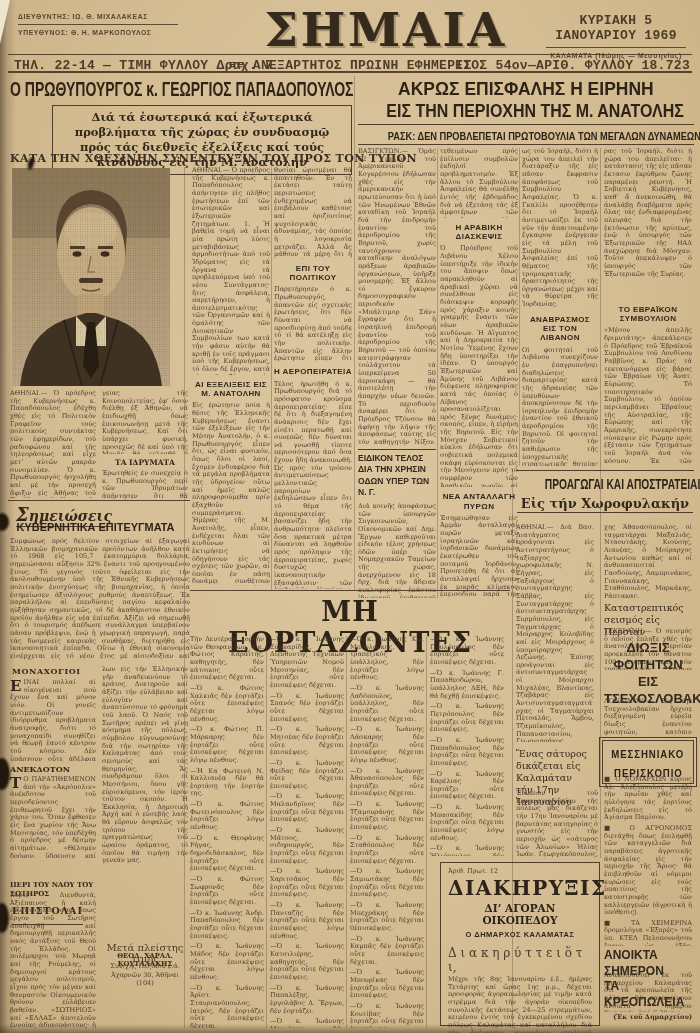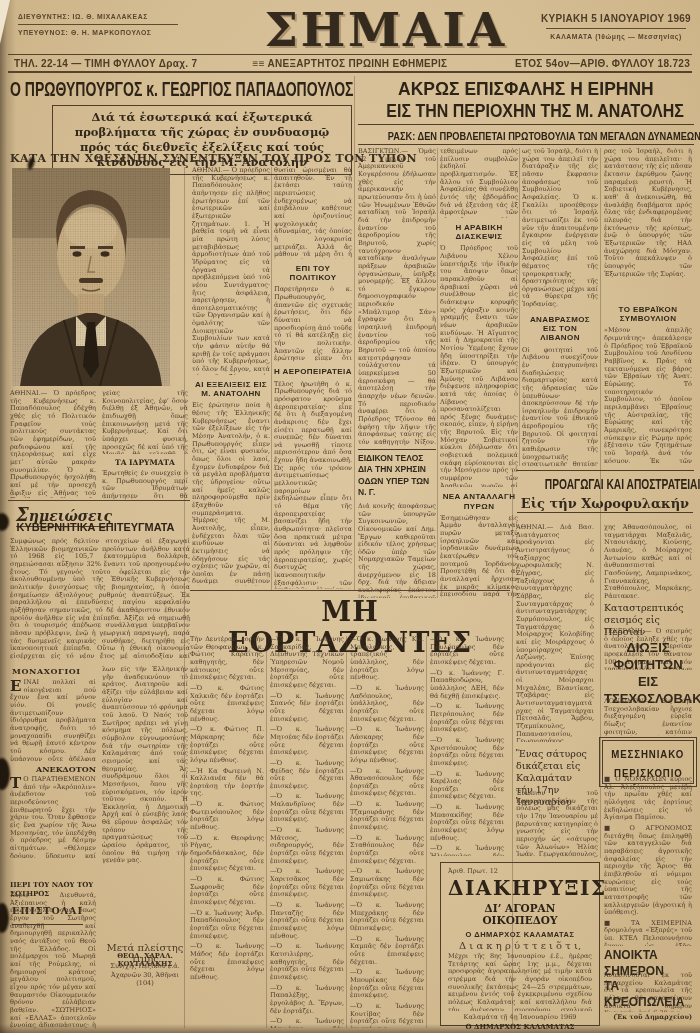--- a/index.html
+++ b/index.html
@@ -20,21 +20,21 @@
   .col{position:absolute;overflow:hidden;}
   .drop::first-letter{float:left;font-size:15px;line-height:.8;font-weight:bold;margin:1px 2px 0 0;color:#33281c;}
   .entry{margin-bottom:3px;}
   .blob{position:absolute;background:#20170d;border-radius:50%;filter:blur(1.2px);}
   .headline-sans{font-family:"Liberation Sans",sans-serif;font-weight:bold;color:#2d2317;white-space:nowrap;}
   .boxed{border:1px solid #4d3d29;}
   #masthead-title{font-family:"DejaVu Serif",serif;font-weight:bold;font-size:47px;letter-spacing:3px;
      color:#342a1d;text-shadow:2px 2px 0 rgba(125,98,66,.45), -0.5px -0.5px 0 rgba(60,45,28,.6);}
   .mast-small{font-family:"Liberation Sans",sans-serif;font-weight:bold;font-size:6.8px;
      letter-spacing:.6px;color:#57452f;}
-  .mast-info{font-family:Liberation Sans, sans-serif;font-weight:bold;font-size:10px;color:#4c3c28;letter-spacing:.3px;}
+  .mast-info{font-family:Liberation Mono, monospace;font-weight:bold;font-size:13px;color:#4c3c28;letter-spacing:.3px;}
   .script-head{font-style:italic;font-weight:bold;font-size:14px;color:#33281c;
      border-bottom:1px solid #4d3d29;display:inline-block;padding-bottom:1px;}
   .script-head::first-letter{font-size:18px;}
   .italich{font-weight:normal;font-size:9.5px;line-height:1.25;color:#33281c;}
 </style>
 </head>
 <body>
 
 <div id="page">
 
@@ -111,21 +111,21 @@
   <div class="hrule" style="left:8px;top:500px;width:182px;"></div>
   <div class="abs" style="left:16px;top:504px;">
     <span class="script-head">Σημειώσεις</span>
   </div>
   <div class="abs headline-sans" style="left:10px;top:521px;width:180px;text-align:center;font-size:11.5px;transform:scaleX(.95);transform-origin:left top;">ΚΥΒΕΡΝΗΤΙΚΑ ΕΠΙΤΕΥΓΜΑΤΑ</div>
   <div class="col tiny" style="left:10px;top:538px;width:180px;height:122px;">Συμφώνως πρός δελτίον στοιχείων αἱ ἐξαγωγαί Ἑλληνικῶν βιομηχανικῶν προϊόντων ἀνῆλθον κατά τό 1968 εἰς 105,7 ἑκατομμύρια δολλάρια, σημειώσασαι αὔξησιν 32% ἔναντι τοῦ προηγουμένου ἔτους. Τό γεγονός τοῦτο ὀφείλεται εἰς τήν ἀκολουθουμένην ὑπό τῆς Ἐθνικῆς Κυβερνήσεως πολιτικήν ἐνισχύσεως τῆς βιομηχανίας, ἡ ὁποία ἐσημείωσεν ἀξιολόγους ρυθμούς ἀναπτύξεως. Ἐκ παραλλήλου αἱ ἐπενδύσεις παγίου κεφαλαίου ηὐξήθησαν σημαντικῶς, τό δέ ἀκαθάριστον ἐθνικόν προϊόν ἀνῆλθεν εἰς νέα ἐπίπεδα. Ἀξίζει νά σημειωθῇ ὅτι ὁ τουρισμός ἀπέδωσε συνάλλαγμα ὑπερβαῖνον πᾶσαν πρόβλεψιν, ἐνῷ ἡ γεωργική παραγωγή, παρά τάς δυσμενεῖς καιρικάς συνθήκας, διετηρήθη εἰς ἱκανοποιητικά ἐπίπεδα. Οὕτω ἡ ἐθνική οἰκονομία εἰσέρχεται εἰς τό νέον ἔτος μέ αἰσιοδοξίαν καί σταθερότητα, στοιχεῖα ἀπαραίτητα διά τήν συνέχισιν τῆς ἀναπτυξιακῆς προσπαθείας τοῦ τόπου.</div>
 
   <div class="abs" style="left:12px;top:666px;font-weight:bold;font-size:8px;letter-spacing:.6px;color:#33281c;">ΜΟΝΑΧΟΓΙΟΙ</div>
   <div class="col tiny drop" style="left:10px;top:679px;width:86px;height:82px;">ΕΙΝΑΙ πολλαί αἱ οἰκογένειαι πού ἔχουν ἕνα καί μόνον υἱόν. Οἱ γονεῖς ἀντιμετωπίζουν ἰδιόρρυθμα προβλήματα ἀνατροφῆς, διότι τό μοναχοπαίδι συνηθίζει νά θεωρῇ ἑαυτό κέντρον τοῦ κόσμου. Δέν ὑπάρχουν οὔτε ἀδέλφια οὔτε ἀντίζηλοι διά νά μάθῃ τήν ἰσότητα. Ἡ στοργή περισσεύει, ἡ πειθαρχία ὅμως ἐλλείπει. Δι’ αὐτό καί οἱ παιδαγωγοί συνιστοῦν μέτρον εἰς τάς ἐκδηλώσεις ἀγάπης, διά νά μή μεταβληθῇ ὁ μοναχογιός εἰς μικρόν τύραννον τοῦ σπιτιοῦ.</div>
 
-  <div class="abs" style="left:10px;top:764px;width:86px;text-align:right;font-weight:bold;font-size:8px;color:#33281c;">ΑΝΕΚΔΟΤΟΝ</div>
+  <div class="abs" style="left:10px;top:764px;width:86px;text-align:left;font-weight:bold;font-size:8px;color:#33281c;">ΑΝΕΚΔΟΤΟΝ</div>
   <div class="col tiny drop" style="left:10px;top:776px;width:86px;height:82px;">ΤΟ ΠΑΡΑΤΙΘΕΜΕΝΟΝ ἀπό τήν «Ἀκρόπολιν» ἀνέκδοτον τοῦ περιοδεύοντος ἐπιθεωρητοῦ ἔχει τήν χάριν του. Ὅταν ἔφθασεν εἰς ἕνα χωρίον τῆς Ἄνω Μεσσηνίας, τόν ὑπεδέχθη ὁ πρόεδρος μέ δέσμην αἰτημάτων. «Θέλομεν δρόμον, ὕδρευσιν καί σχολεῖον», εἶπεν. «Ὅλα θά γίνουν», ἀπήντησεν ὁ ἐπισκέπτης, «ἀρκεῖ νά δουλέψετε καί σεῖς». Καί ὁ γέρων πρόεδρος· «Ἐμεῖς δουλεύομεν, κύριε· ἐσεῖς νά βάλετε τό χέρι εἰς τόν κορβανᾶν».</div>
 
   <div class="abs" style="left:12px;top:864px;font-weight:bold;font-size:9.5px;letter-spacing:1px;color:#33281c;border-bottom:1px solid #4d3d29;padding-bottom:8px;margin-top:41px;">ΕΠΙΣΤΟΛΑΙ</div>
   <div class="abs" style="left:10px;top:880px;width:86px;font-weight:bold;font-size:7px;color:#33281c;">ΠΕΡΙ ΤΟΥ ΝΑΟΥ ΤΟΥ ΣΩΤΗΡΟΣ</div>
   <div class="col tiny" style="left:10px;top:892px;width:86px;height:138px;">Κύριε Διευθυντά, Ἀξιέπαινος ἡ καλή πρωτοβουλία σας ὅπως ἔργον τοῦ Σωτῆρος ἀναδειχθῇ καί δημιουργηθῇ περικαλλής ναός ἀντάξιος τοῦ Θεοῦ τῆς Ἑλλάδος. Οἱ πολέμαρχοι τοῦ Μωρηᾶ καί τῆς Ρούμελης, οἱ δημιουργοί κράτους μεγάλου πολιτισμοῦ, εἶχον πρός τόν μέγαν καί θαυμαστόν Οἰκουμενικόν θρόνον εὐλάβειαν βαθεῖαν. «ΣΩΤΗΡΙΟΣ» καί «ΕΛΛΑΣ» ἀποτελοῦν ἐννοίας ἀδιασπάστους· ἡ εὐγνωμοσύνη τῆς Μεσσηνίας πρός τόν Ὕψιστον ἐπιβάλλει ὅπως ὁ ναός ἀνεγερθῇ εἰς περίοπτον θέσιν τῆς πόλεως, πρός δόξαν τῆς Πίστεως καί τῆς Πατρίδος.</div>
 
   <div class="col tiny" style="left:102px;top:666px;width:86px;height:272px;">λων εἰς τήν Ἑλληνικήν γῆν ἀναδεικνύουν τό κράτος. Διατηροῦν καί ἀξίζει τήν εὐλάβειαν καί εὐλογίαν καί ἀναπτύσσουν τό φρόνημα τοῦ λαοῦ. Ὁ Ναός τοῦ Σωτῆρος πρέπει νά γίνῃ κόσμημα τῆς πόλεως, σύμβολον εὐγνωμοσύνης διά τήν σωτηρίαν τῆς Καλαμάτας ἀπό τούς σεισμούς καί τάς θεομηνίας. Ἄς συνδράμουν ὅλοι οἱ Μεσσήνιοι, ὅπου γῆς εὑρισκόμενοι, τόν ἱερόν τοῦτον σκοπόν. Ἡ Ἐκκλησία, ἡ Δημοτική Ἀρχή καί ὁ εὐσεβής λαός θά εὕρουν ἀσφαλῶς τόν τρόπον τῆς πραγματώσεως τοῦ ὡραίου ὁράματος, τό ὁποῖον θά τιμήσῃ τήν γενεάν μας.</div>
   <div class="abs" style="left:102px;top:942px;width:86px;text-align:center;font-size:10px;color:#4a3a2b;">Μετά πλείστης τιμῆς</div>
   <div class="abs" style="left:102px;top:952px;width:86px;text-align:center;font-weight:bold;font-size:6.8px;color:#3a2e20;">ΘΕΟΔ. ΧΑΡΑΛ. ΚΟΥΤΑΛΑΚΗΣ</div>
   <div class="abs" style="left:102px;top:962px;width:86px;text-align:center;font-size:6.5px;color:#4a3a2b;">Συν/χης Πεζικοῦ ἐ.ἀ.</div>
@@ -218,20 +218,21 @@
   <div class="col tiny" style="left:190px;top:636px;width:74px;height:392px;">
       <div class="entry">Τήν Δευτέραν, ἑορτήν τῶν Θεοφανείων, ὁ κ. Φώτιος Καραΐτης, καθηγητής, δέν κάτοικος οὔτε ἐπισκέψεις δέχεται.</div>
       <div class="entry">—Ὁ κ. Φώτιος Χαλκιᾶς δέν ἑορτάζει οὔτε ἐπισκέψεις δέχεται λόγῳ πένθους.</div>
       <div class="entry">—Ὁ κ. Φώτιος Π. Μάρκαρης δέν ἑορτάζει οὔτε ἐπισκέψεις δέχεται λόγῳ πένθους.</div>
       <div class="entry">—Ἡ Κα Φωτεινή Ν. Καλλιανέα δέν θά ἑορτάσῃ τήν ἑορτήν της.</div>
       <div class="entry">—Ὁ κ. Φώτιος Φωτεινόπουλος δέν ἑορτάζει λόγῳ πένθους.</div>
       <div class="entry">—Ὁ κ. Θεοφάνης Ρήγας, δημοδιδάσκαλος, δέν ἑορτάζει οὔτε ἐπισκέψεις δέχεται.</div>
       <div class="entry">—Ὁ κ. Φώτιος Σωφρονᾶς δέν ἑορτάζει οὔτε ἐπισκέψεις δέχεται.</div>
       <div class="entry">—Ὁ κ. Ἰωάννης Ἀνδρ. Παπαδόπουλος δέν ἑορτάζει οὔτε δέχεται ἐπισκέψεις.</div>
       <div class="entry">—Ὁ κ. Ἰωάννης Μάδος δέν ἑορτάζει οὔτε ἐπισκέψεις δέχεται λόγῳ πένθους.</div>
+      <div class="entry">—Ὁ κ. Ἰωάννης Ἀρίστ. Σταυριανόπουλος, ἰατρός, δέν ἑορτάζει οὔτε ἐπισκέψεις δέχεται.</div>
     </div>
   <div class="col tiny" style="left:270px;top:636px;width:74px;height:392px;">
       <div class="entry">—Ὁ κ. Ἰωάννης Σακκαρίδης, Διευθυντής Τεχνικῶν Ὑπηρεσιῶν Νομοῦ Μεσσηνίας, δέν ἑορτάζει οὔτε ἐπισκέψεις δέχεται.</div>
       <div class="entry">—Ὁ κ. Ἰωάννης Σπανός δέν ἑορτάζει οὔτε δέχεται ἐπισκέψεις.</div>
       <div class="entry">—Ὁ κ. Ἰωάννης Μητσέας δέν ἑορτάζει οὔτε δέχεται ἐπισκέψεις.</div>
       <div class="entry">—Ὁ κ. Ἰωάννης Φείδας δέν ἑορτάζει οὔτε δέχεται ἐπισκέψεις.</div>
       <div class="entry">—Ὁ κ. Ἰωάννης Μαλανδρῖνος δέν ἑορτάζει οὔτε δέχεται ἐπισκέψεις.</div>
       <div class="entry">—Ὁ κ. Ἰωάννης Μᾶτσος, σιδηρουργός, δέν ἑορτάζει οὔτε δέχεται ἐπισκέψεις.</div>
       <div class="entry">—Ὁ κ. Ἰωάννης Χαριτσᾶκος δέν ἑορτάζει οὔτε δέχεται ἐπισκέψεις.</div>
       <div class="entry">—Ὁ κ. Ἰωάννης Πανταζῆς δέν ἑορτάζει οὔτε δέχεται ἐπισκέψεις λόγῳ πένθους.</div>
@@ -249,32 +250,32 @@
       <div class="entry">—Ὁ κ. Ἰωάννης Σαμιωτάκης δέν ἑορτάζει οὔτε δέχεται ἐπισκέψεις.</div>
       <div class="entry">—Ὁ κ. Ἰωάννης Μπεχράκης δέν ἑορτάζει οὔτε δέχεται 0ἐπισκέψεις.</div>
       <div class="entry">—Ὁ κ. Ἰωάννης Καμπᾶς δέν ἑορτάζει οὔτε ἐπισκέψεις δέχεται.</div>
       <div class="entry">—Ὁ κ. Ἰωάννης Μπουρίκας δέν ἑορτάζει οὔτε δέχεται ἐπισκέψεις.</div>
       <div class="entry">—Ὁ κ. Ἰωάννης Κουτίβας δέν ἑορτάζει οὔτε δέχεται ἐπισκέψεις.</div>
     </div>
   <div class="col tiny" style="left:430px;top:636px;width:74px;height:220px;">
       <div class="entry">—Ὁ κ. Ἰωάννης Πουλόπουλος δέν ἑορτάζει οὔτε ἐπισκέψεις δέχεται.</div>
       <div class="entry">—Ὁ κ. Ἰωάννης Γ. Παπαθεοδώρου, ὑπάλληλος ΔΕΗ, δέν θά δεχθῇ ἐπισκέψεις.</div>
       <div class="entry">—Ὁ κ. Ἰωάννης Πετρόπουλος δέν ἑορτάζει οὔτε δέχεται ἐπισκέψεις.</div>
-      <div class="entry">—Ὁ κ. Ἰωάννης Χριστόπουλος δέν ἑορτάζει οὔτε δέχεται ἐπισκέψεις.</div>
+      <div class="entry">—Ὁ κ. Ἰωάννης Παπαδόπουλος δέν ἑορτάζει οὔτε δέχεται ἐπισκέψεις.</div>
       <div class="entry">—Ὁ κ. Ἰωάννης Καρέλιας δέν ἑορτάζει οὔτε ἐπισκέψεις δέχεται.</div>
       <div class="entry">—Ὁ κ. Ἰωάννης Μπασακίδης δέν ἑορτάζει οὔτε δέχεται ἐπισκέψεις λόγῳ πένθους.</div>
       <div class="entry">—Ὁ κ. Ἰωάννης Ἠλιόπουλος δέν ἑορτάζει οὔτε δέχεται ἐπισκέψεις.</div>
     </div>
 
   <div class="abs boxed" style="left:440px;top:862px;width:160px;height:164px;background:rgba(218,198,160,.25);padding:4px 7px;box-sizing:border-box;">
     <div style="font-size:6.5px;color:#4a3a2b;">Ἀριθ. Πρωτ. 12</div>
     <div style="text-align:center;font-family:'DejaVu Serif',serif;font-weight:bold;font-size:20px;letter-spacing:1.5px;color:#2d2317;margin-top:1px;">ΔΙΑΚΗΡΥΞΙΣ</div>
     <div style="text-align:center;font-weight:bold;font-size:10.5px;color:#2d2317;margin-top:2px;">ΔΙ’ ΑΓΟΡΑΝ ΟΙΚΟΠΕΔΟΥ</div>
     <div style="text-align:center;font-family:'Liberation Sans',sans-serif;font-weight:bold;font-size:7.5px;letter-spacing:.5px;color:#32281b;margin-top:4px;">Ο ΔΗΜΑΡΧΟΣ ΚΑΛΑΜΑΤΑΣ</div>
-    <div style="text-align:center;font-size:10px;color:#4a3a2b;margin-top:1px;">Δ ι α κ η ρ ύ τ τ ε ι  ὅ τ ι,</div>
+    <div style="font-size:12px;color:#4a3a2b;margin-top:7px;">Δ ι α κ η ρ ύ τ τ ε ι  ὅ τ ι,</div>
     <div class="tiny" style="height:58px;margin-top:2px;">Μέχρι τῆς 8ης Ἰανουαρίου ἐ.ἔ., ἡμέρας Τετάρτης καί ὥρας 1ης μ.μ., δέχεται προσφοράς ἀγοραπωλησίας μέ τιμήν κατά στρέμμα διά τήν ἀγοράν οἰκοπέδου συνολικῆς ἐκτάσεως 24—25 στρεμμάτων, κειμένου ἐντός τοῦ ἐγκεκριμένου σχεδίου πόλεως Καλαμάτας καί καταλλήλου διά τήν ἀνέγερσιν συγχρόνου σχολικοῦ κτιρίου. Αἱ προσφοραί δέον νά εἶναι ἔγγραφοι καί νά κατατίθενται μετά προχείρου τοπογραφικοῦ διαγράμματος εἰς τά γραφεῖα τῆς Δημοτικῆς Ἀρχῆς ἐντός τῆς προτεθειμένης προθεσμίας.</div>
     <div style="text-align:center;font-size:6.5px;color:#4a3a2b;margin-top:2px;">Καλαμάτα τῇ 4ῃ Ἰανουαρίου 1969</div>
     <div style="text-align:center;font-weight:bold;font-size:7px;color:#32281b;margin-top:1px;">Ο ΔΗΜΑΡΧΟΣ ΚΑΛΑΜΑΤΑΣ</div>
     <div style="text-align:center;font-family:'Liberation Sans',sans-serif;font-weight:bold;font-size:8px;letter-spacing:.4px;color:#2d2317;margin-top:1px;">ΚΩΝΣΤΑΝΤΙΝΟΣ ΚΟΥΤΟΥΜΑΝΟΣ</div>
   </div>
 
   <div class="vr" style="left:184px;top:167px;height:861px;"></div>
   <div class="vr" style="left:271px;top:167px;height:424px;"></div>
   <div class="vr" style="left:354px;top:76px;height:515px;"></div>
   <div class="vr" style="left:437px;top:148px;height:450px;"></div>

